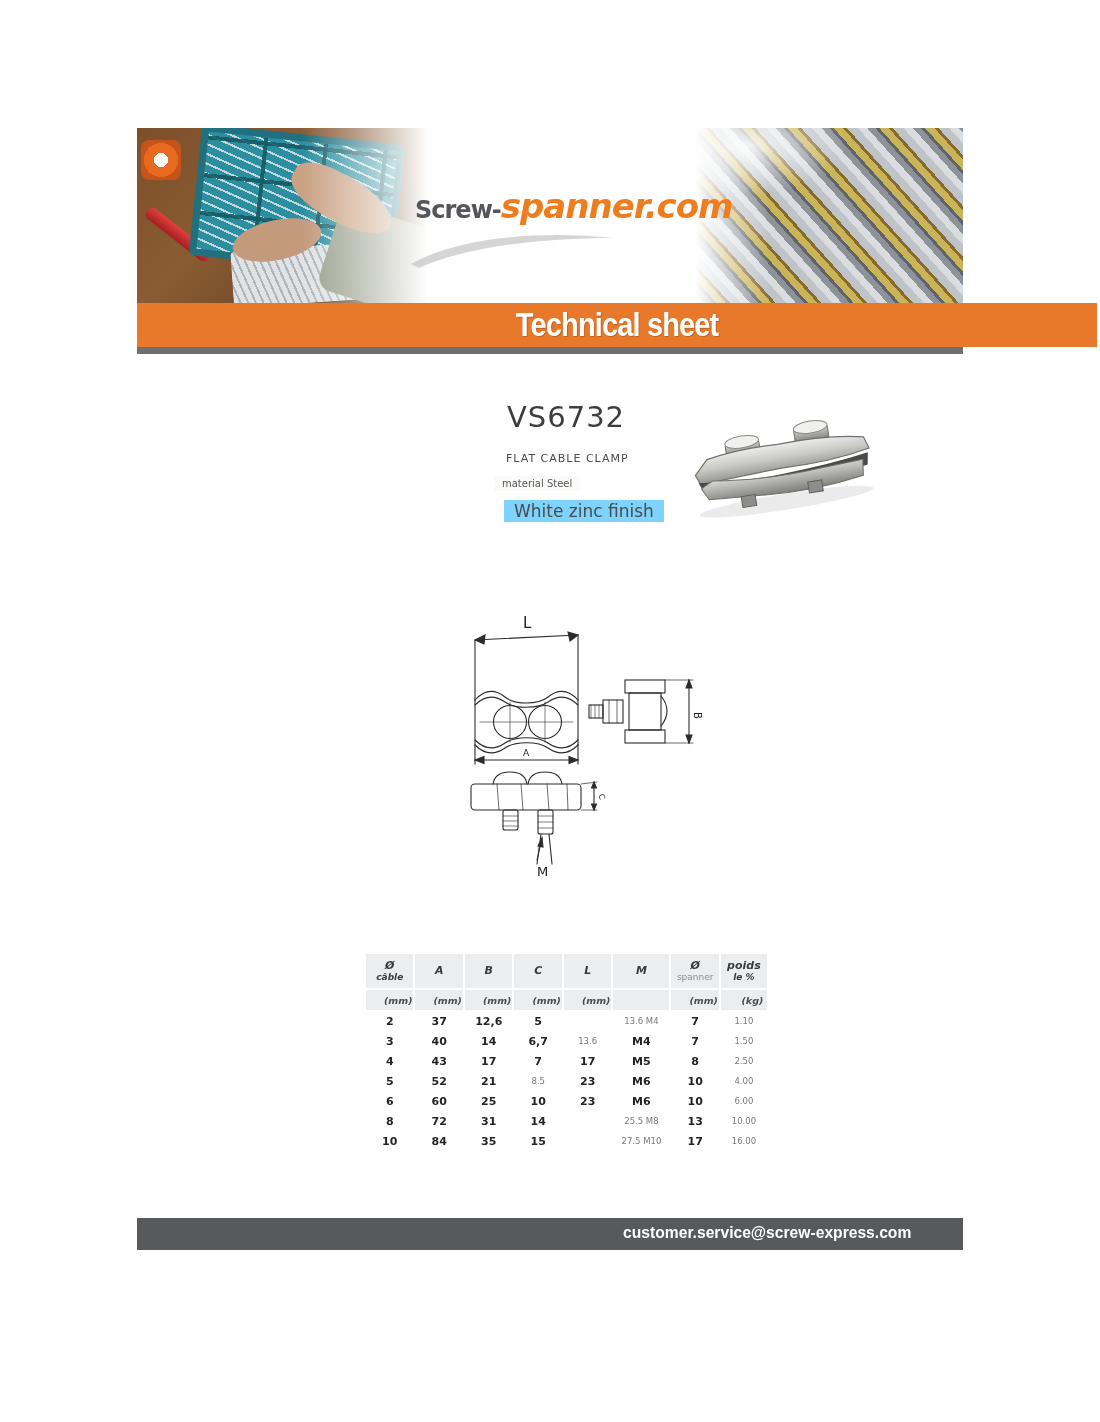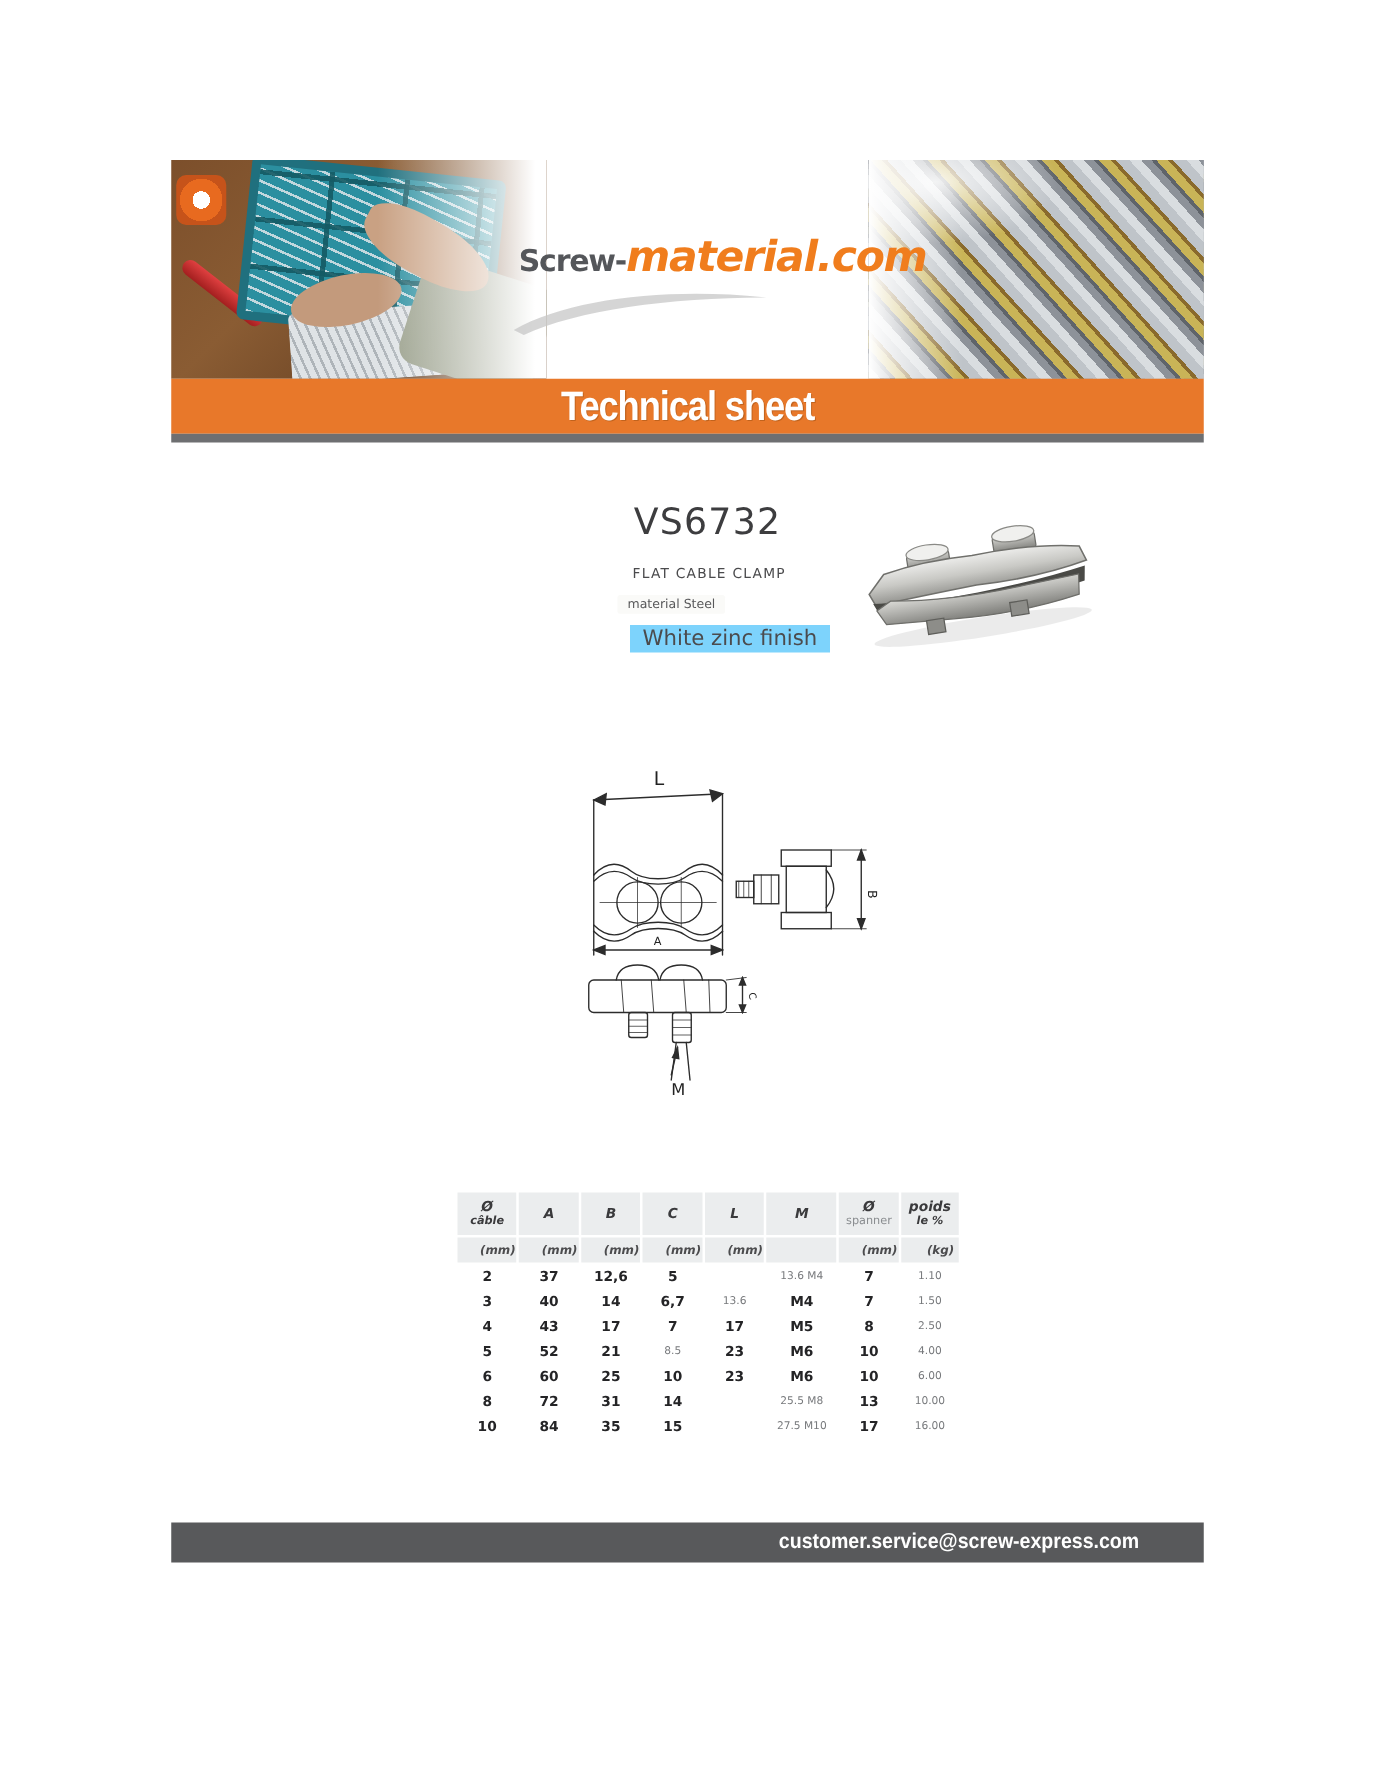--- a/index.html
+++ b/index.html
@@ -40,21 +40,21 @@
       background:linear-gradient(270deg,rgba(255,255,255,0) 72%,#fff 100%),
                  radial-gradient(140px 70px at 20% 10%,rgba(255,255,255,.85),rgba(255,255,255,0) 70%);}
 
   
   .logo{position:absolute;left:278px;top:58px;width:300px;text-align:left;white-space:nowrap;}
   .logo .p1{font-size:24px;font-weight:bold;color:var(--logo-gray);letter-spacing:-1px;}
   .logo .p2{font-size:34px;font-weight:bold;font-style:italic;color:var(--logo-orange);letter-spacing:-1px;}
   .swoosh{position:absolute;left:270px;top:96px;width:210px;height:46px;}
 
   
-  .banner{position:absolute;left:137px;top:303px;width:826px;height:44px;background:var(--accent);
+  .banner{position:absolute;left:137px;top:303px;width:960px;height:44px;background:var(--accent);
       display:flex;align-items:center;justify-content:center;}
   .banner span{display:inline-block;transform:scaleX(.88);font-family:"Liberation Sans",sans-serif;
       font-weight:bold;font-size:33px;color:#fff;letter-spacing:-1px;
       text-shadow:1px 1px 0 rgba(120,60,10,.35);}
   .graybar{position:absolute;left:137px;top:347px;width:826px;height:7px;background:#6e6f71;}
 
   
   .p-code{position:absolute;left:507px;top:400px;font-size:29px;color:#3d3d3f;letter-spacing:1px;}
   .p-name{position:absolute;left:506px;top:452px;font-size:11px;color:#4b4b4d;letter-spacing:1px;}
   .p-mat{position:absolute;left:494px;top:476px;font-size:10px;color:#58585a;background:#fafaf8;
@@ -99,21 +99,21 @@
       <div class="sleeve"></div>
       <div class="hand1"></div>
       <div class="hand2"></div>
     </div>
     <div class="photo photo-right"></div>
 
     <svg class="swoosh" viewBox="0 0 210 46">
       <path d="M4,40 C50,14 130,6 206,14 C130,14 55,24 12,44 Z" fill="#c7c7c7" opacity="0.75"></path>
     </svg>
     <div class="logo">
-      <span class="p1">Screw-</span><span class="p2">material.com</span>
+      <span class="p1">Screw-</span><span class="p2">spanner.com</span>
     </div>
   </div>
 
   <div class="banner">
     <span>Technical sheet</span>
   </div>
   <div class="graybar"></div>
 
   <div class="p-code">VS6732</div>
   <div class="p-name">FLAT CABLE CLAMP</div>

